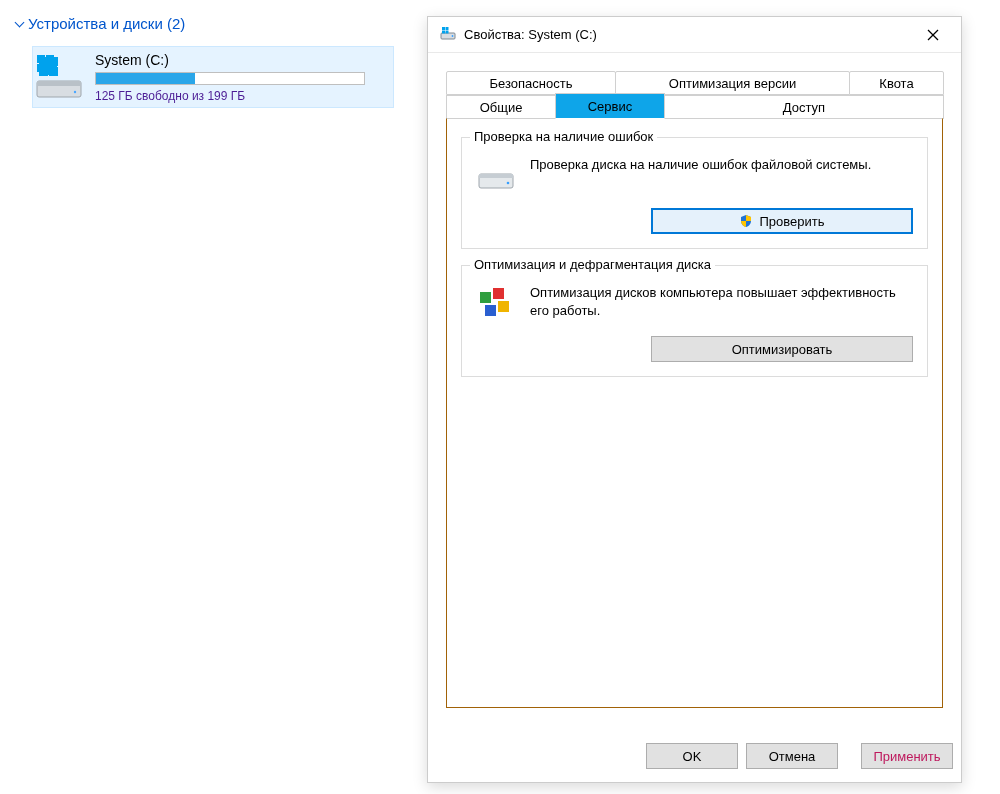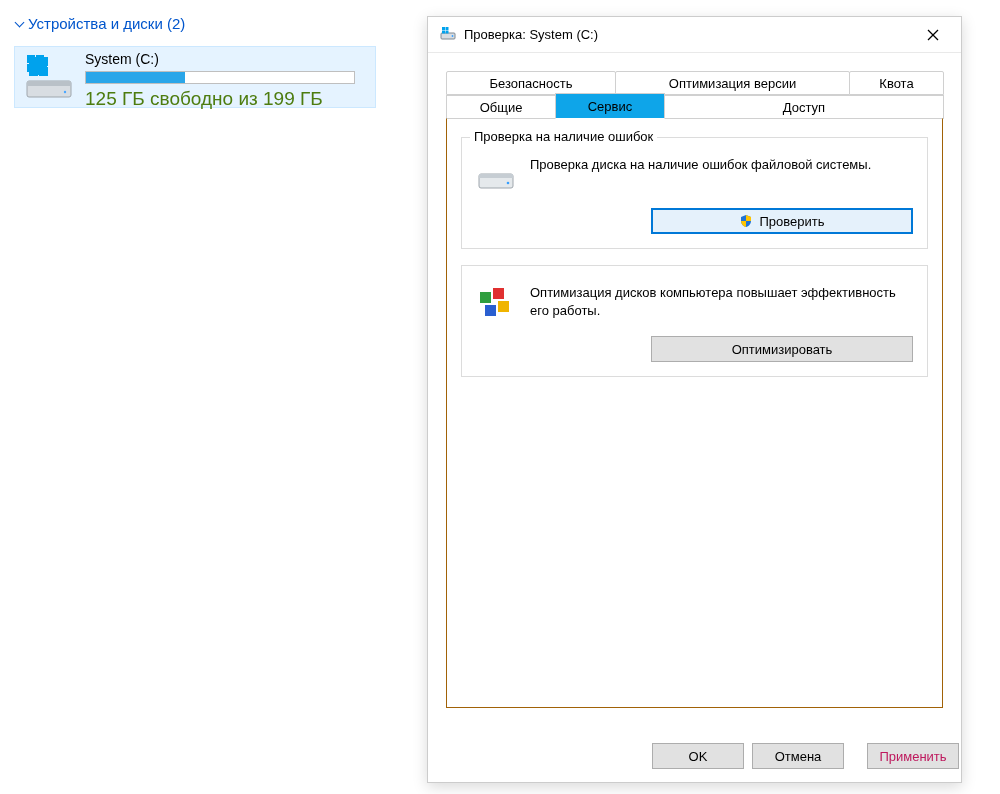--- a/index.html
+++ b/index.html
@@ -37,26 +37,28 @@
     position: absolute;
     border-style: solid;
     border-width: 0 1.5px 1.5px 0;
     border-color: #0055cc;
     width: 6px; height: 6px;
     transform: rotate(45deg);
     top: 0; left: 2px;
   }
   .drive-item {
     margin-top: 14px;
+    margin-left: 18px;
     width: 362px;
     height: 62px;
     background: #e5f3ff;
     border: 1px solid #cce8ff;
     display: flex;
-    padding: 4px 8px;
+    align-items: center;
+    padding: 4px 0;
     gap: 10px;
   }
   .drive-icon {
     width: 52px; height: 52px;
     position: relative;
   }
   .drive-icon svg { width: 52px; height: 52px; }
   .drive-info { flex: 1; }
   .drive-name { font-size: 14px; margin-bottom: 4px; }
   .progress-bar {
@@ -65,21 +67,21 @@
     background: #ffffff;
     margin-bottom: 4px;
     position: relative;
   }
   .progress-fill {
     position: absolute;
     left: 0; top: 0; bottom: 0;
     width: 37%;
     background: #2aa6e9;
   }
-  .drive-sub { color: #4d7c0f; font-size: 19px; }
+  .drive-sub { color: #4c1d95; font-size: 12px; }
 
   
   .dialog {
     position: absolute;
     left: 427px;
     top: 16px;
     width: 535px;
     height: 767px;
     background: #ffffff;
     border: 1px solid #cccccc;
@@ -179,21 +181,21 @@
   }
   .winbutton.wide { width: 262px; }
   .uac-shield { width: 14px; height: 14px; }
   
   .dialog-footer {
     height: 52px;
     display: flex;
     align-items: center;
     justify-content: flex-end;
     gap: 8px;
-    padding: 0 2px;
+    padding: 0 8px;
   }
   .footer-btn {
     border: 1px solid #adadad;
     background: #e1e1e1;
     height: 26px;
     width: 92px;
     font-family: inherit;
     font-size: 13px;
   }
   .footer-btn.disabled { color: #be185d; margin-left: 15px; }
@@ -241,21 +243,21 @@
     <span class="ico">
       <svg width="16" height="16" viewBox="0 0 16 16">
         <rect x="1" y="8" width="14" height="6" rx="1" fill="#d8dde2" stroke="#7f8891"></rect>
         <circle cx="12.5" cy="11" r="0.9" fill="#38a0ff"></circle>
         <rect x="2" y="2" width="3" height="3" fill="#00a2ed"></rect>
         <rect x="5.5" y="2" width="3" height="3" fill="#00a2ed"></rect>
         <rect x="2" y="5.5" width="3" height="3" fill="#00a2ed"></rect>
         <rect x="5.5" y="5.5" width="3" height="3" fill="#00a2ed"></rect>
       </svg>
     </span>
-    <span class="titlebar-title">Проверка: System (C:)</span>
+    <span class="titlebar-title">Свойства: System (C:)</span>
     <div class="titlebar-close">
       <svg viewBox="0 0 12 12">
         <line x1="1" y1="1" x2="11" y2="11" stroke="#000" stroke-width="1.2"></line>
         <line x1="11" y1="1" x2="1" y2="11" stroke="#000" stroke-width="1.2"></line>
       </svg>
     </div>
   </div>
 
   <div class="dialog-body">
     <div class="tabs">
@@ -301,20 +303,21 @@
                 <path d="M7 1 L12 3 V7 C12 10 9.5 12.5 7 13 C4.5 12.5 2 10 2 7 V3 Z" fill="#1e73d6"></path>
                 <path d="M7 1 L12 3 V7 L7 7 Z" fill="#ffc500"></path>
                 <path d="M2 7 L7 7 L7 13 C4.5 12.5 2 10 2 7 Z" fill="#ffc500"></path>
               </svg>
               <span>Проверить</span>
             </button>
           </div>
         </div>
 
         <div class="groupbox">
+          <div class="groupbox-legend">Оптимизация и дефрагментация диска</div>
           <div class="group-row">
             <div class="group-icon">
               <svg viewBox="0 0 40 40">
                 <rect x="4" y="8" width="11" height="11" fill="#2f9e3f"></rect>
                 <rect x="17" y="4" width="11" height="11" fill="#e03030"></rect>
                 <rect x="9" y="21" width="11" height="11" fill="#2a5fd0"></rect>
                 <rect x="22" y="17" width="11" height="11" fill="#f0b400"></rect>
               </svg>
             </div>
             <div class="group-text">Оптимизация дисков компьютера повышает эффективность его работы.</div>

